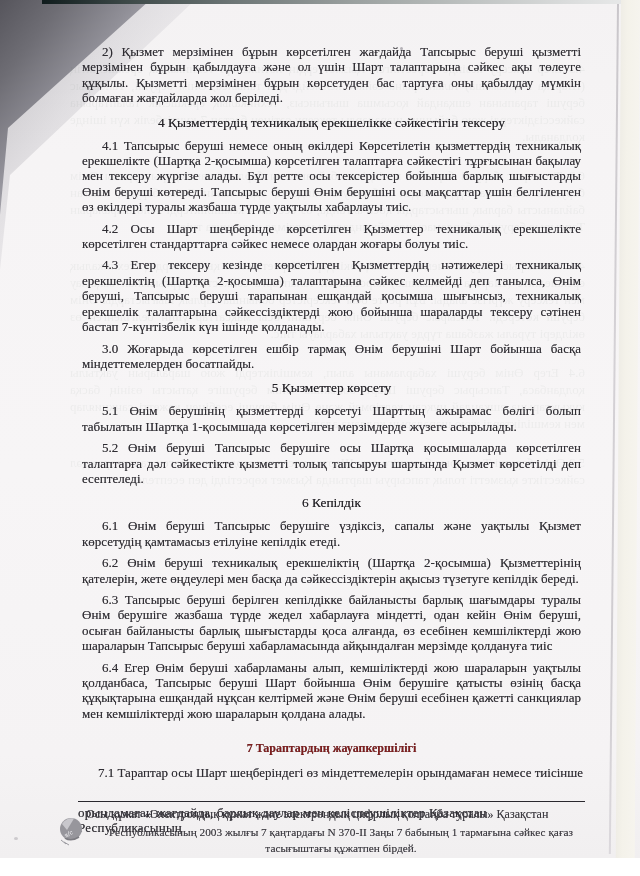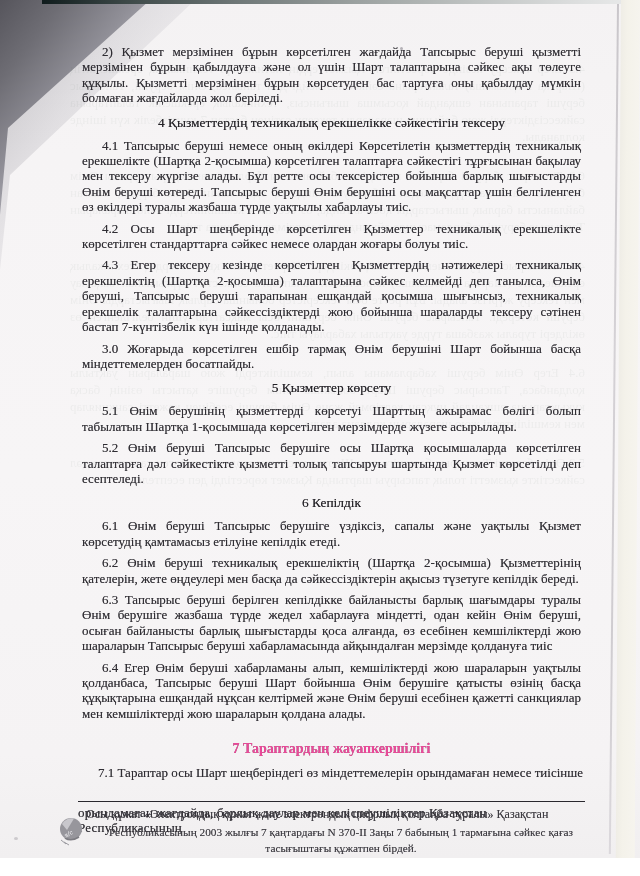--- a/index.html
+++ b/index.html
@@ -42,21 +42,21 @@
     color:#2f2d33;font-size:13px;line-height:15.4px;text-align:justify;}
   .content p{margin:0 4px 6px;text-indent:20px;
     text-shadow:0 0 0.4px rgba(47,45,51,.55);}
   .content h2{margin:9px 0 7px;text-align:center;font-size:13.4px;line-height:16px;
     font-weight:400;color:#232126;text-indent:0;
     text-shadow:0 0 0.5px rgba(35,33,38,.6);}
 
   
   .bottom-region{position:absolute;left:78px;top:741px;width:507px;
     color:#2f2d33;font-size:13px;line-height:15.4px;}
-  .bottom-region h2{margin:0 0 9px;text-align:center;font-size:14px;font-weight:700;color:#ec4899;
+  .bottom-region h2{margin:0 0 9px;text-align:center;font-size:12px;font-weight:700;color:#7f1d1d;
     text-shadow:0 0 0.5px rgba(35,33,38,.6);}
   .p71-line1{display:block;text-indent:20px;padding-bottom:20px;
     border-bottom:1.5px solid #2a282e;text-shadow:0 0 0.4px rgba(47,45,51,.55);}
   .overlap-zone{position:relative;height:20px;}
   .p71-line2{position:absolute;left:0;top:3px;width:507px;letter-spacing:.2px;
     text-shadow:0 0 0.5px rgba(47,45,51,.6);}
   .footer-overlay-line{position:absolute;left:8px;top:5px;width:492px;
     font-size:12px;color:#3d3b41;white-space:nowrap;overflow:hidden;
     text-shadow:0 0 0.4px rgba(61,59,65,.6);}
   .footer-lines{position:absolute;left:28px;top:22px;width:470px;

